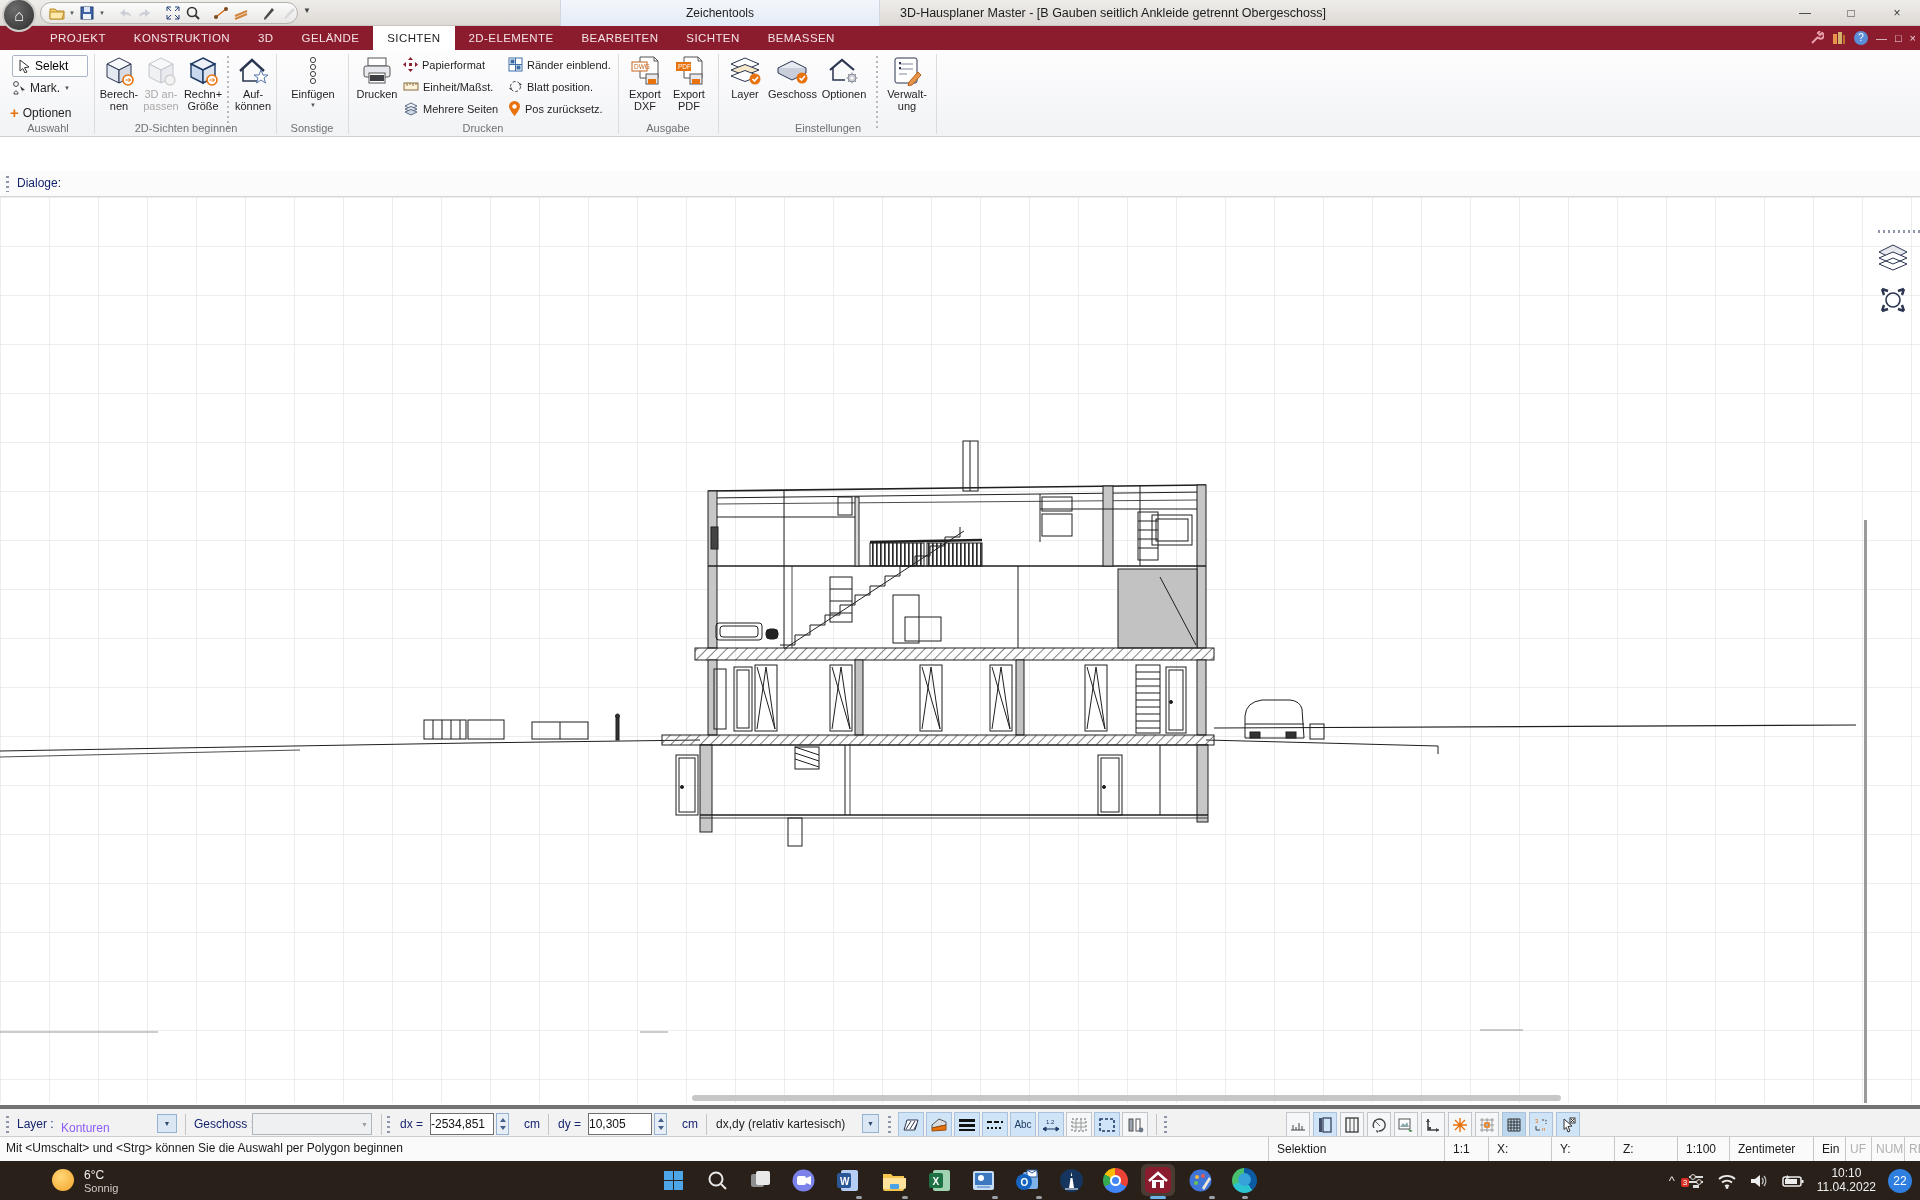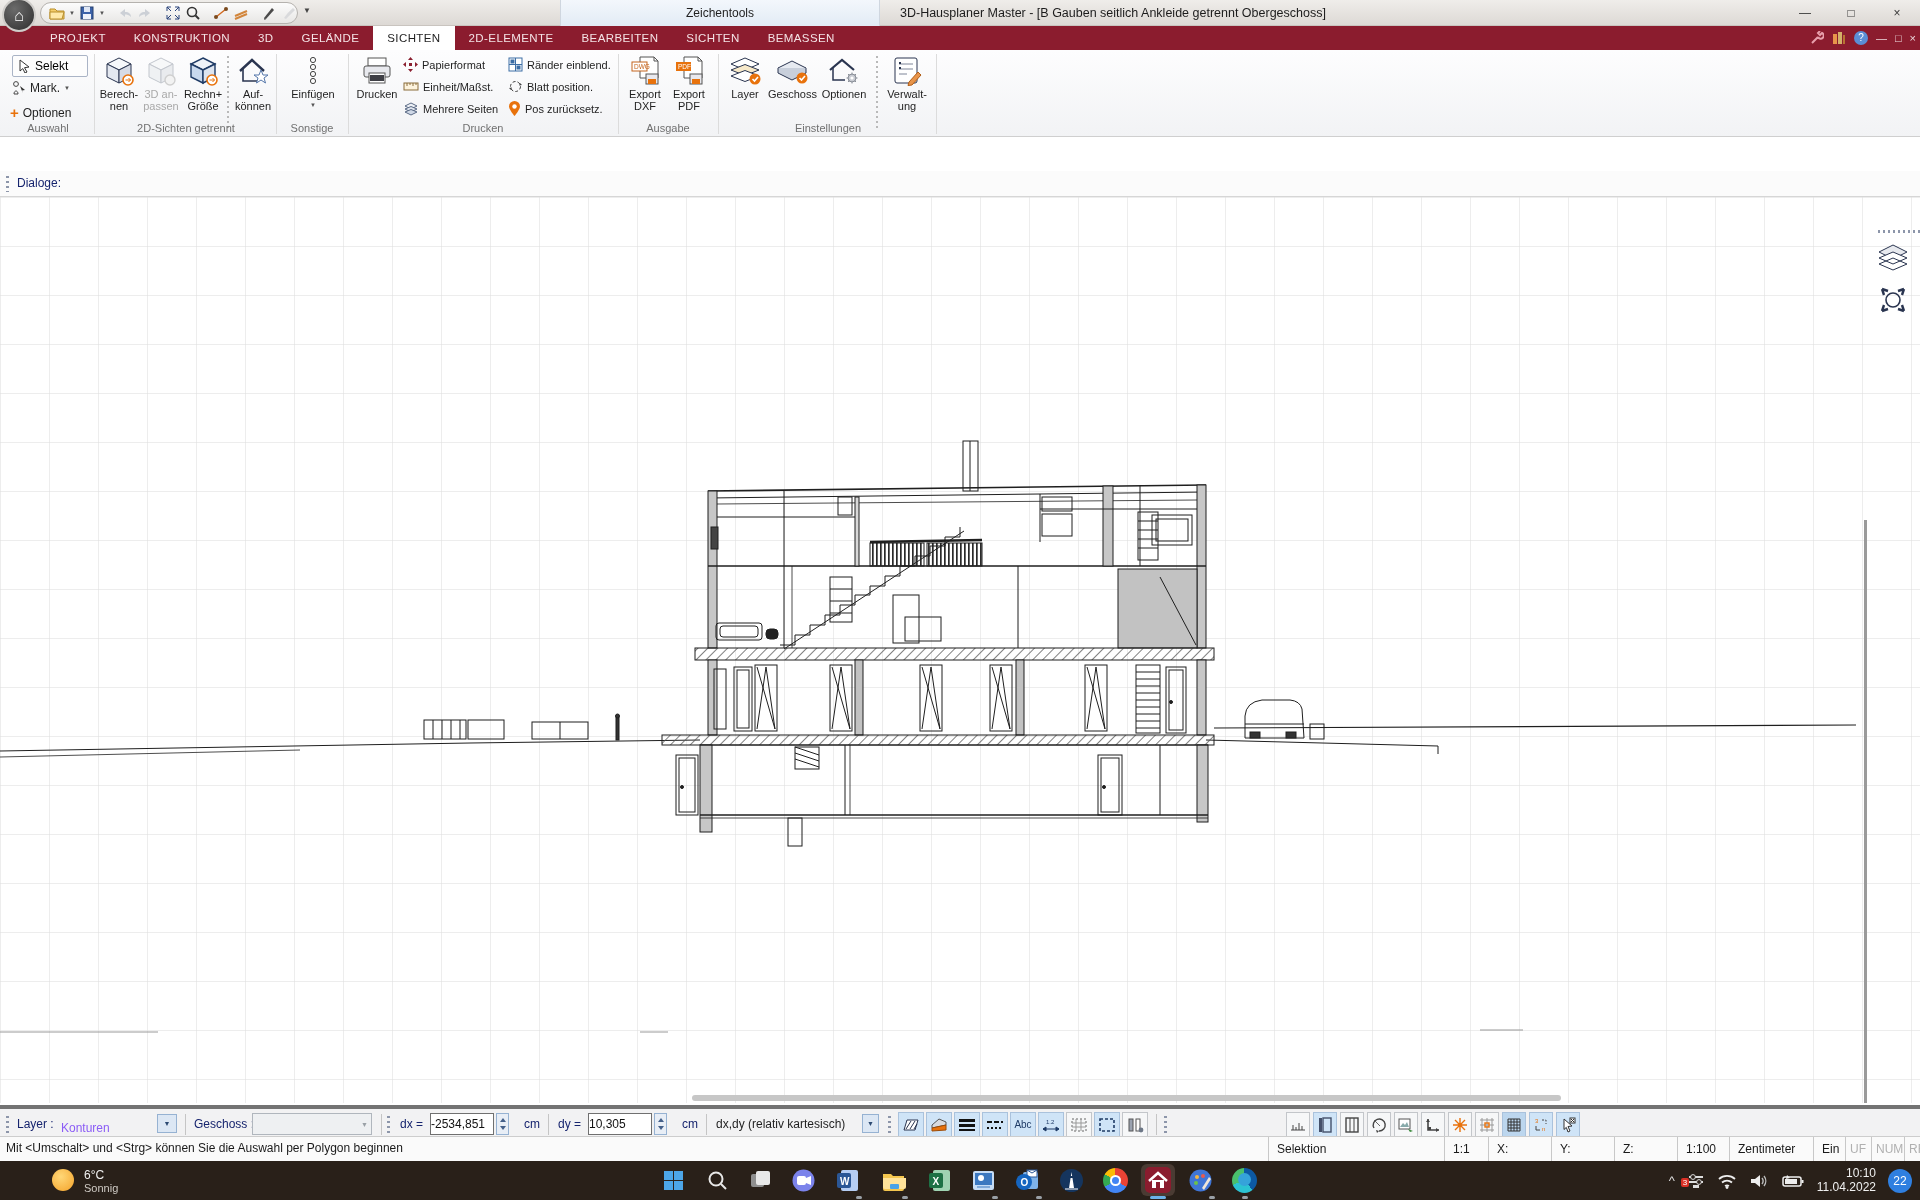--- a/index.html
+++ b/index.html
@@ -277,21 +277,21 @@
       <span class="ic">
         <svg width="34" height="30">
             <path d="M4 15 L16 4 L28 15" fill="none" stroke="#2a3550" stroke-width="2.4"></path>
             <path d="M7 13 V25 H22" fill="none" stroke="#2a3550" stroke-width="1.6"></path>
             <polygon points="25,14 27,19 32,19 28,22 29.5,27 25,24 20.5,27 22,22 18,19 23,19" fill="#fff" stroke="#5577aa"></polygon>
           </svg>
       </span>
       <div class="lb">Auf-</div>
         <div class="lb">können</div>
     </div>
-    <div class="grplabel" style="left:98px;width:176px">2D-Sichten getrennt</div>
+    <div class="grplabel" style="left:98px;width:176px">2D-Sichten beginnen</div>
     <div class="vsep" style="left:276px"></div>
 
     <div class="bigbtn" style="left:282px;width:62px">
       <span class="ic">
         <svg width="14" height="30">
             <circle cx="7" cy="4" r="2.6" fill="#fafafa" stroke="#444"></circle>
             <circle cx="7" cy="11" r="2.6" fill="#fafafa" stroke="#444"></circle>
             <circle cx="7" cy="18" r="2.6" fill="#fafafa" stroke="#444"></circle>
             <circle cx="7" cy="25" r="2.6" fill="#fafafa" stroke="#444"></circle>
           </svg>
@@ -915,21 +915,21 @@
           </svg>
       </span>
       <span>
         <svg width="24" height="16">
             <rect x="2" y="4" width="18" height="9" rx="2" fill="none" stroke="#eee" stroke-width="1.5"></rect>
             <rect x="20.5" y="7" width="2" height="3" fill="#eee"></rect>
             <rect x="4" y="6" width="12" height="5" fill="#eee"></rect>
             <path d="M6 2l3 3-4 1z" fill="#eee"></path>
           </svg>
       </span>
-      <div style="text-align:right">
+      <div style="text-align:center">
         <div style="font-size:12px;color:#f0f0f0;line-height:13px">10:10</div>
         <div style="font-size:12px;color:#f0f0f0;line-height:14px">11.04.2022</div>
       </div>
       <div style="width:24px;height:24px;border-radius:50%;background:#2f7fe0;color:#fff;font-size:12px;text-align:center;line-height:24px">22</div>
     </div>
   </div>
 
 </div>
 
 </body></html>

